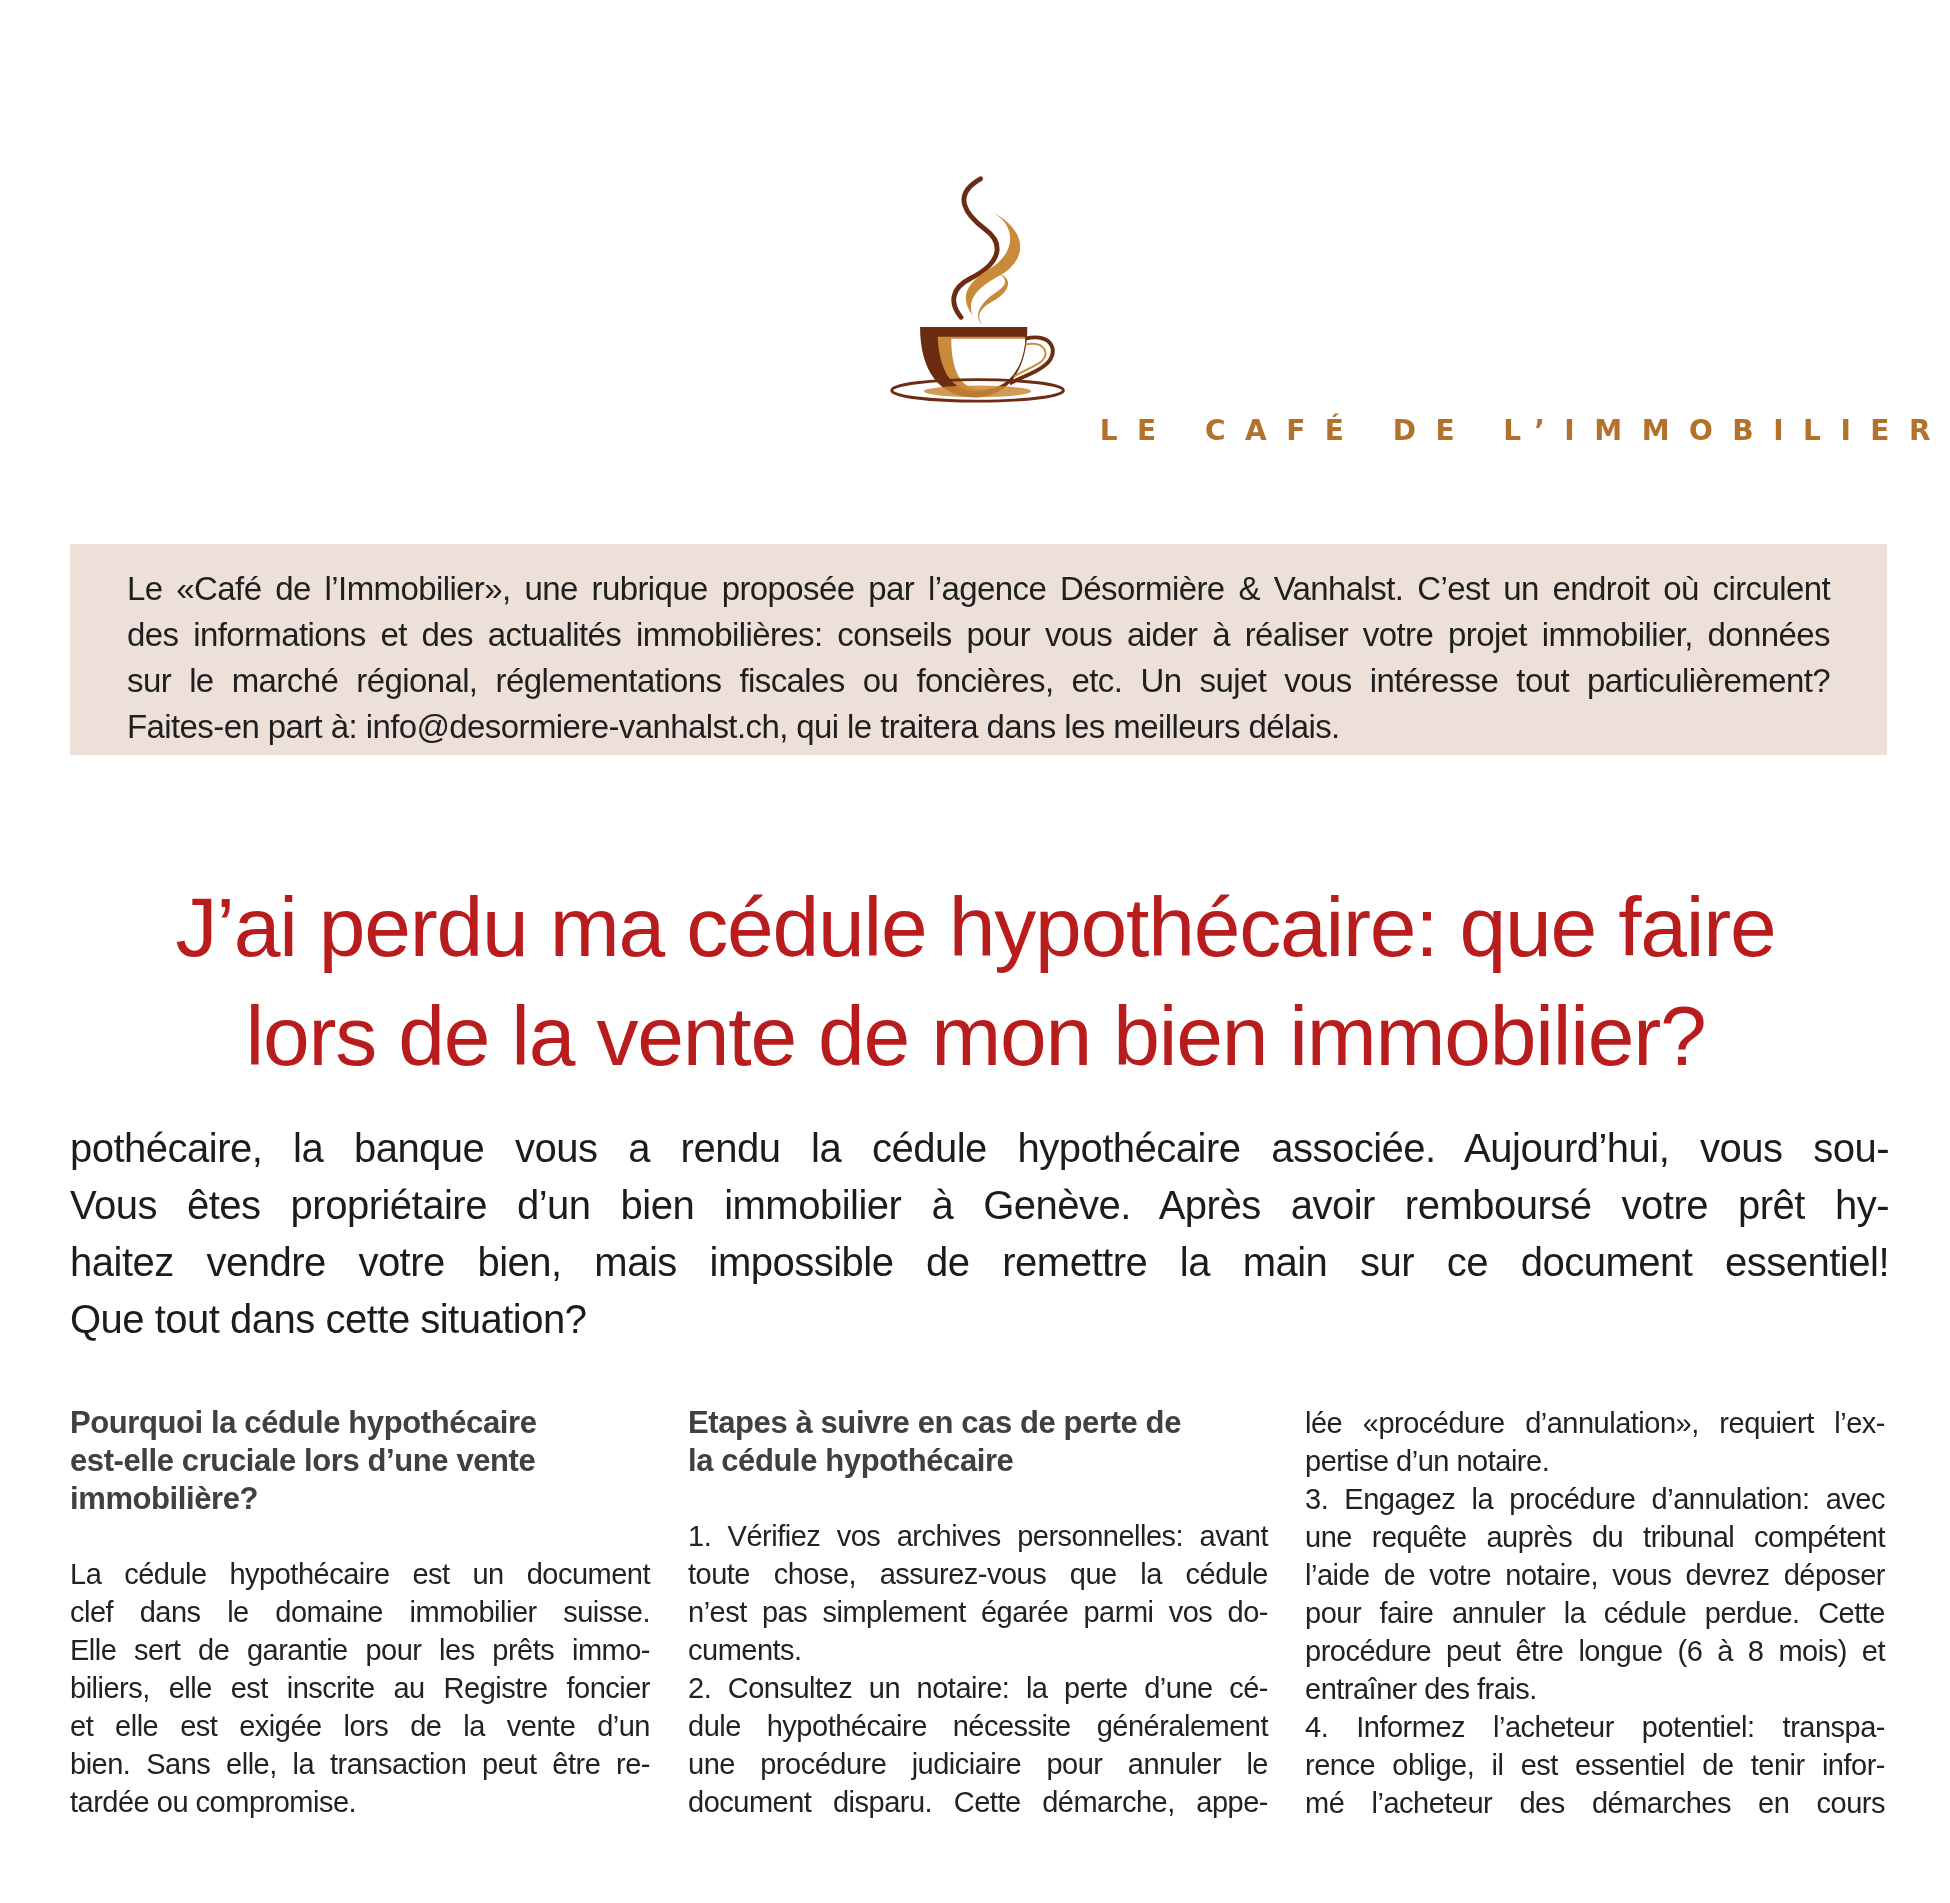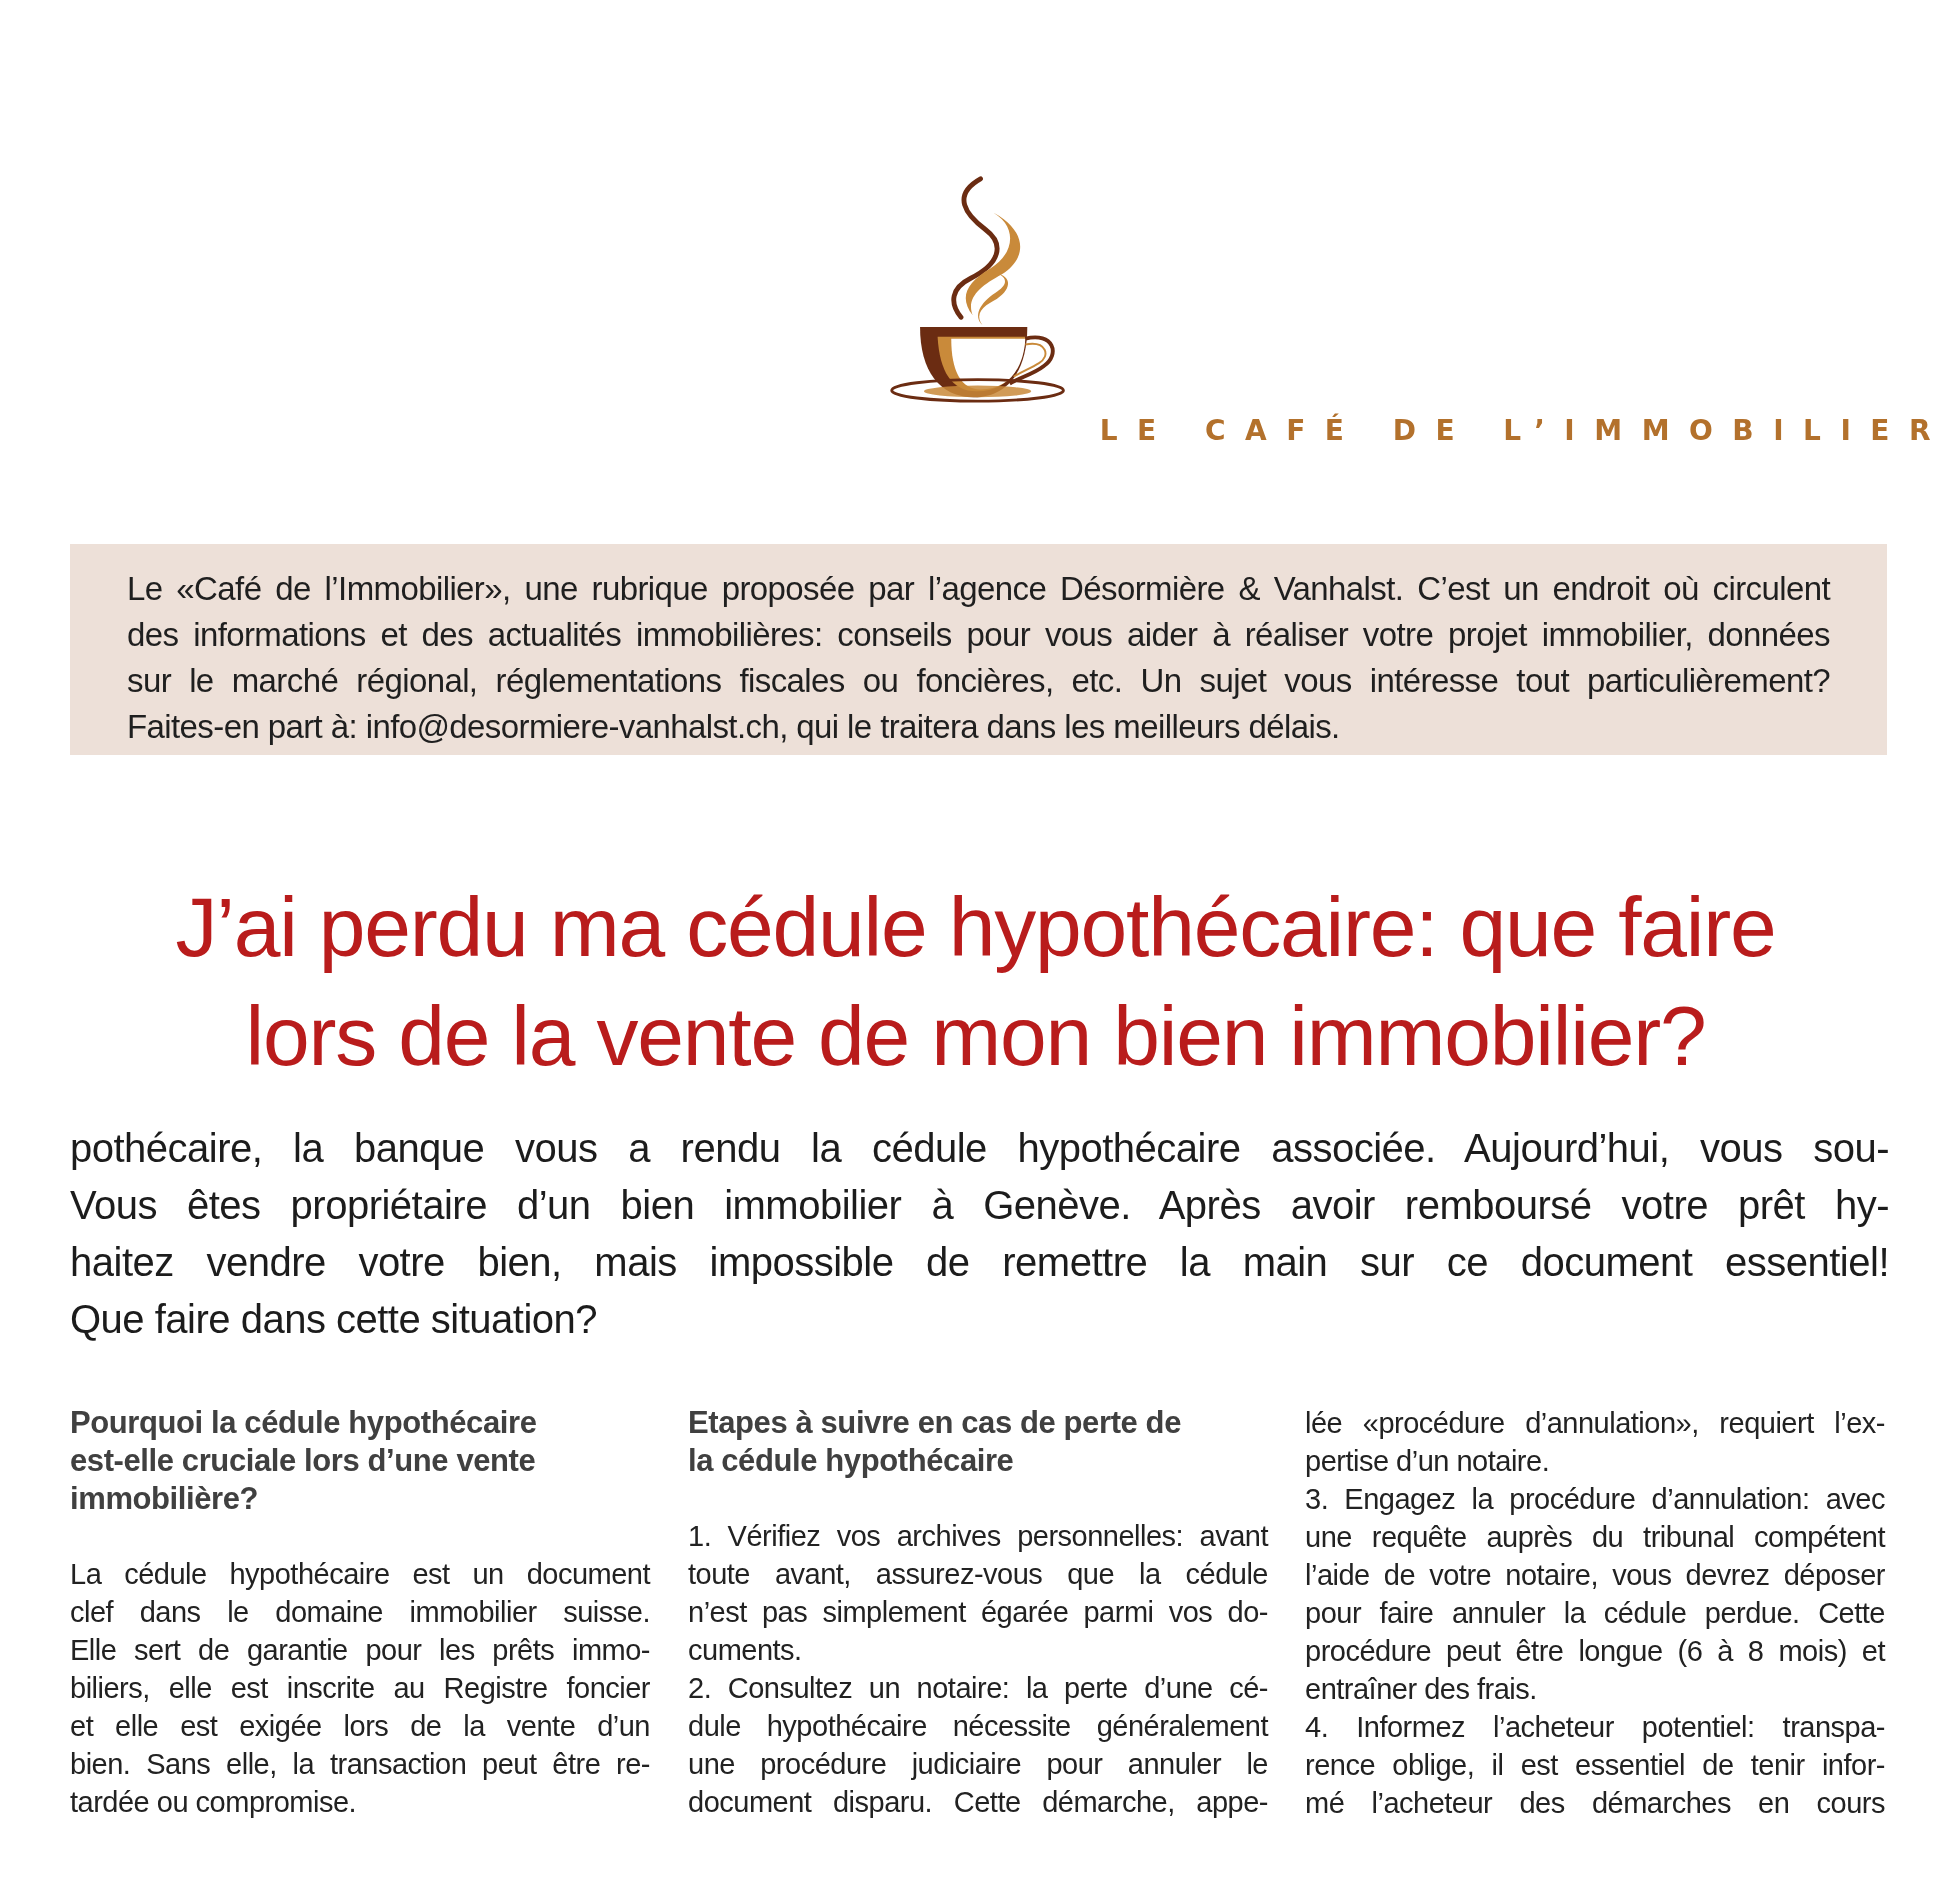--- a/index.html
+++ b/index.html
@@ -81,21 +81,21 @@
 
 <h1 class="headline">
   <span>J’ai perdu ma cédule hypothécaire: que faire</span>
   <span>lors de la vente de mon bien immobilier?</span>
 </h1>
 
 <div class="lead">
   <span class="lead-line">pothécaire, la banque vous a rendu la cédule hypothécaire associée. Aujourd’hui, vous sou-</span>
   <span class="lead-line">Vous êtes propriétaire d’un bien immobilier à Genève. Après avoir remboursé votre prêt hy-</span>
   <span class="lead-line">haitez vendre votre bien, mais impossible de remettre la main sur ce document essentiel!</span>
-  <span class="lead-line last">Que faire dans cette situation?</span>
+  <span class="lead-line last">Que tout dans cette situation?</span>
 </div>
 
 <div class="col col1">
   <h2 class="col-heading">
     <span>Pourquoi la cédule hypothécaire</span>
     <span>est-elle cruciale lors d’une vente</span>
     <span>immobilière?</span>
   </h2>
   <div class="gap1"></div>
   <div>
@@ -110,21 +110,21 @@
 </div>
 
 <div class="col col2">
   <h2 class="col-heading">
     <span>Etapes à suivre en cas de perte de</span>
     <span>la cédule hypothécaire</span>
   </h2>
   <div class="gap1"></div>
   <div>
     <span class="col-line">1. Vérifiez vos archives personnelles: avant</span>
-    <span class="col-line">toute avant, assurez-vous que la cédule</span>
+    <span class="col-line">toute chose, assurez-vous que la cédule</span>
     <span class="col-line">n’est pas simplement égarée parmi vos do-</span>
     <span class="col-line last">cuments.</span>
     <span class="col-line">2. Consultez un notaire: la perte d’une cé-</span>
     <span class="col-line">dule hypothécaire nécessite généralement</span>
     <span class="col-line">une procédure judiciaire pour annuler le</span>
     <span class="col-line">document disparu. Cette démarche, appe-</span>
   </div>
 </div>
 
 <div class="col col3">

